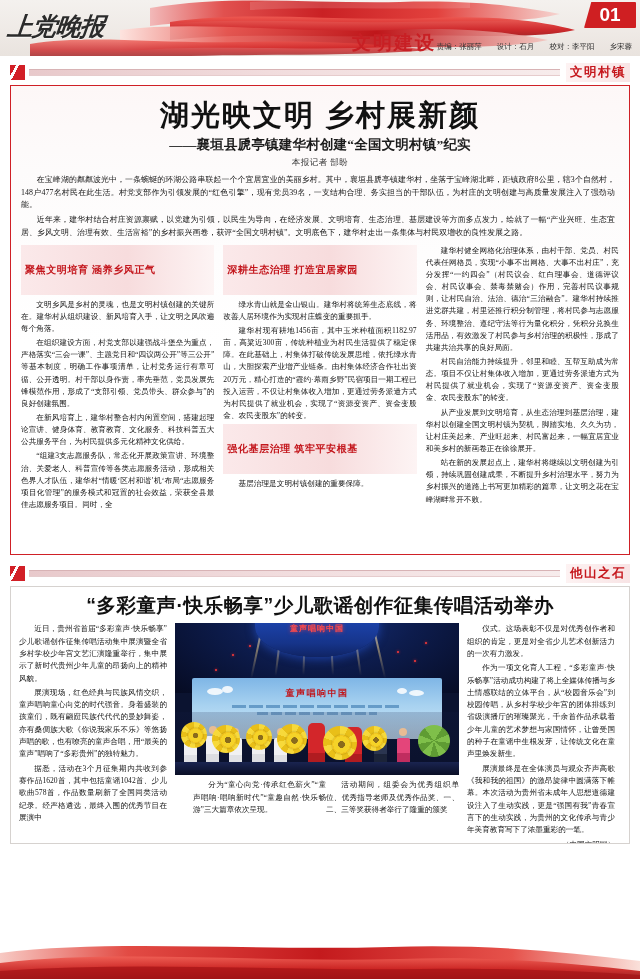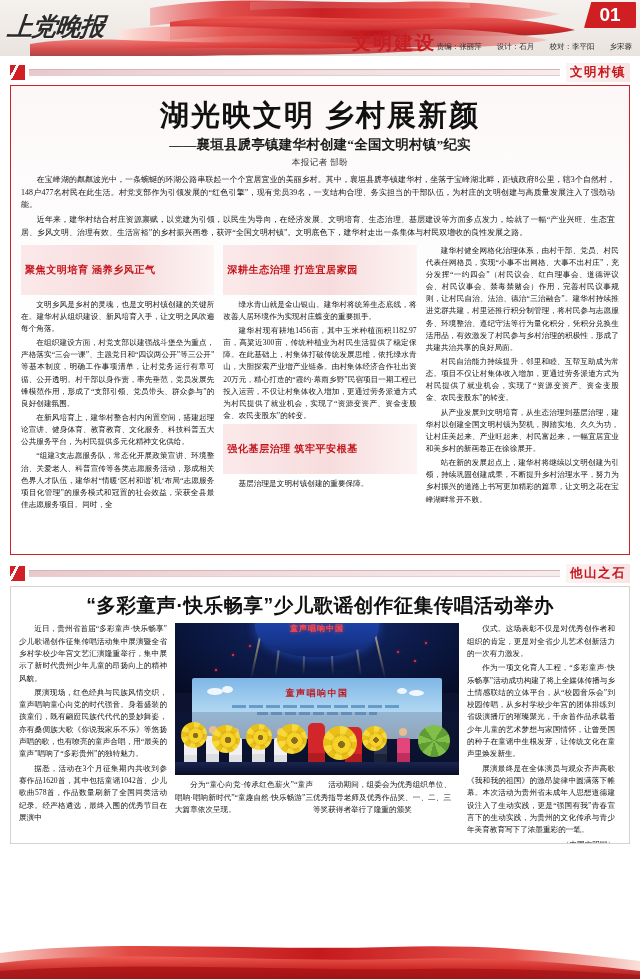--- a/index.html
+++ b/index.html
@@ -446,21 +446,21 @@
           <span class="sunflower" style="left:39%;bottom:17.5%;width:17px;height:17px;"></span>
           <span class="petal-ring" style="left:52%;bottom:10%;width:34px;height:34px;"></span>
           <span class="sunflower" style="left:55.3%;bottom:14%;width:19px;height:19px;"></span>
           <span class="petal-ring" style="left:66%;bottom:16%;width:25px;height:25px;"></span>
           <span class="sunflower" style="left:68.3%;bottom:19%;width:14px;height:14px;"></span>
           <span class="petal-ring" style="right:3%;bottom:12%;width:32px;height:32px;background:conic-gradient(#7fbf4a 0 9%,#5f9c33 9% 18%,#7fbf4a 18% 27%,#5f9c33 27% 36%,#7fbf4a 36% 45%,#5f9c33 45% 54%,#7fbf4a 54% 63%,#5f9c33 63% 72%,#7fbf4a 72% 81%,#5f9c33 81% 90%,#7fbf4a 90% 100%);"></span>
 
           <div class="ph-stage"></div>
         </div>
 
-        <div style="display:flex;gap:0;">
+        <div style="display:flex;gap:0;margin-left:18px;">
           <div style="width:138px;">
             <p class="a2-p">分为“童心向党·传承红色薪火”“童声唱响·唱响新时代”“童趣自然·快乐畅游”三大篇章依次呈现。</p>
           </div>
           <div style="width:138px;">
             <p class="a2-p">活动期间，组委会为优秀组织单位、优秀指导老师及优秀作品奖、一、二、三等奖获得者举行了隆重的颁奖</p>
           </div>
         </div>
       </div>
 
       <div class="a2-col">

